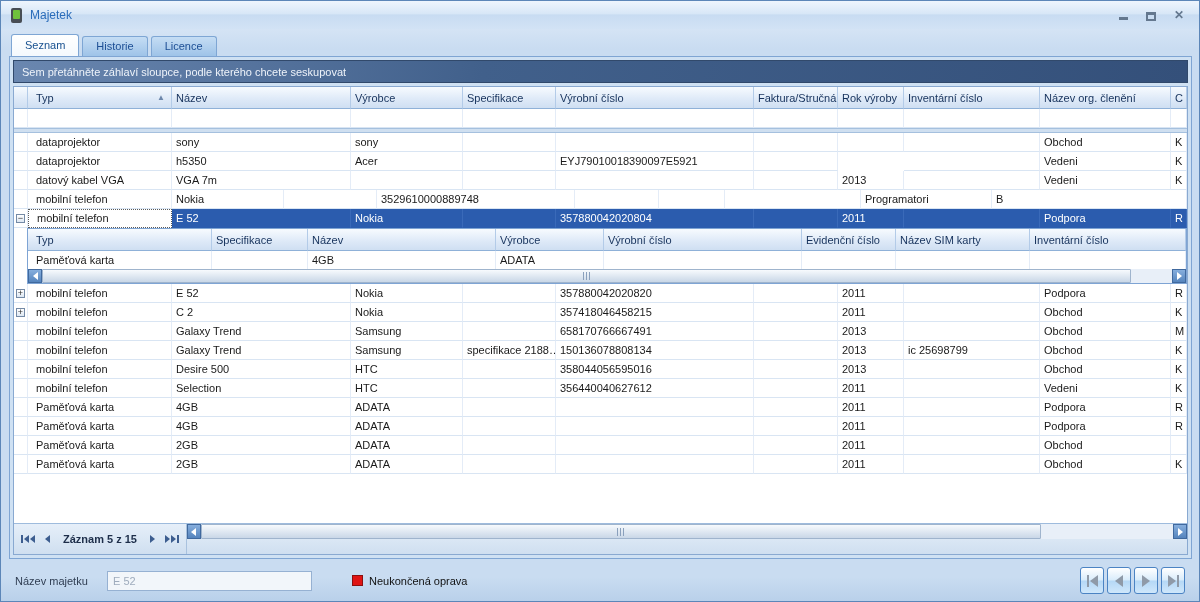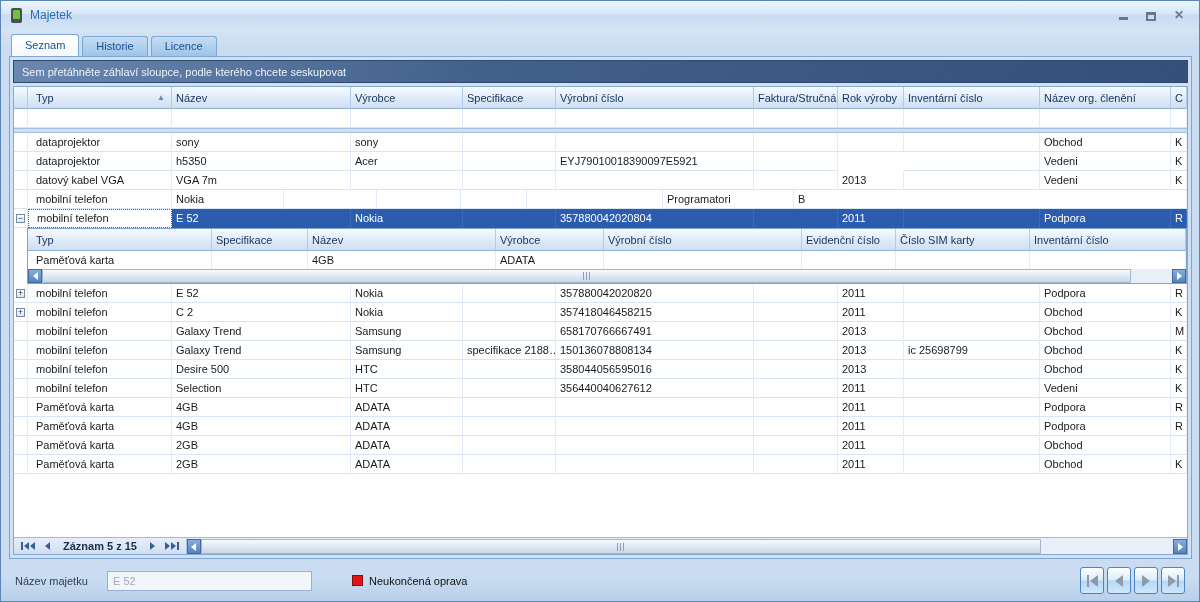--- a/index.html
+++ b/index.html
@@ -78,21 +78,21 @@
     display:flex; align-items:center; justify-content:center; cursor:default; }
   .sb-track { flex:1 1 auto; background:#e8eff8; }
   .grip { display:flex; gap:2px; }
   .grip i { width:1px; height:8px; background:#8aa0bc; }
   .wtri-l { width:0; height:0; border:4px solid transparent; border-left:none; border-right:5px solid #fff; }
   .wtri-r { width:0; height:0; border:4px solid transparent; border-right:none; border-left:5px solid #fff; }
 
   .g-filler { flex:1 1 auto; background:#fff; }
 
   
-  .g-bottom { flex:0 0 auto; height:17px; display:flex; align-items:flex-end;
+  .g-bottom { flex:0 0 auto; height:31px; display:flex; align-items:flex-start;
     background:linear-gradient(#e6eff9,#cfdff0); border-top:1px solid #9ebbdd; }
   .recnav { display:flex; align-items:center; height:100%; padding:0 2px; border-right:1px solid #a9c2de; flex:0 0 auto;}
   .rb { display:flex; align-items:center; gap:1px; padding:0 5px; background:transparent; border:none; cursor:default; height:100%;}
   .mtri-l { width:0; height:0; border:4px solid transparent; border-left:none; border-right:5px solid #3c5d8f; }
   .mtri-r { width:0; height:0; border:4px solid transparent; border-right:none; border-left:5px solid #3c5d8f; }
   .mbar { width:2px; height:8px; background:#3c5d8f; }
   .rectext { font-weight:bold; color:#1d2e4a; margin:0 8px; white-space:nowrap; }
   .g-bottom .sbar { flex:1 1 auto; height:15px; }
 
   
@@ -223,20 +223,21 @@
           <div class="g-cell" style="width: 66px;">2013</div>
           <div class="g-cell" style="width: 136px;"></div>
           <div class="g-cell" style="width: 131px;">Vedeni</div>
           <div class="g-cell flex">K</div>
         </div>
         <div class="g-row">
           <div class="g-ind"></div>
           <div class="g-cell first" style="width: 144px;">mobilní telefon</div>
           <div class="g-cell" style="width: 112px;">Nokia</div>
           <div class="g-cell" style="width: 93px;"></div>
+          <div class="g-cell" style="width: 198px;">3529610000889748</div>
           <div class="g-cell" style="width: 84px;"></div>
           <div class="g-cell" style="width: 66px;"></div>
           <div class="g-cell" style="width: 136px;"></div>
           <div class="g-cell" style="width: 131px;">Programatori</div>
           <div class="g-cell flex">B</div>
         </div>
         <div class="g-row selected">
           <div class="g-ind">
             <span class="expbox">−</span>
           </div>
@@ -265,21 +266,21 @@
             <div class="g-hcell" style="width: 108px;">
               <span>Výrobce</span>
             </div>
             <div class="g-hcell" style="width: 198px;">
               <span>Výrobní číslo</span>
             </div>
             <div class="g-hcell" style="width: 94px;">
               <span>Evidenční číslo</span>
             </div>
             <div class="g-hcell" style="width: 134px;">
-              <span>Číslo SIM karty</span>
+              <span>Název SIM karty</span>
             </div>
             <div class="g-hcell flex">
               <span>Inventární číslo</span>
             </div>
           </div>
           <div class="d-row">
             <div class="g-cell first" style="width: 184px;">Paměťová karta</div>
             <div class="g-cell" style="width: 96px;"></div>
             <div class="g-cell" style="width: 188px;">4GB</div>
             <div class="g-cell" style="width: 108px;">ADATA</div>

